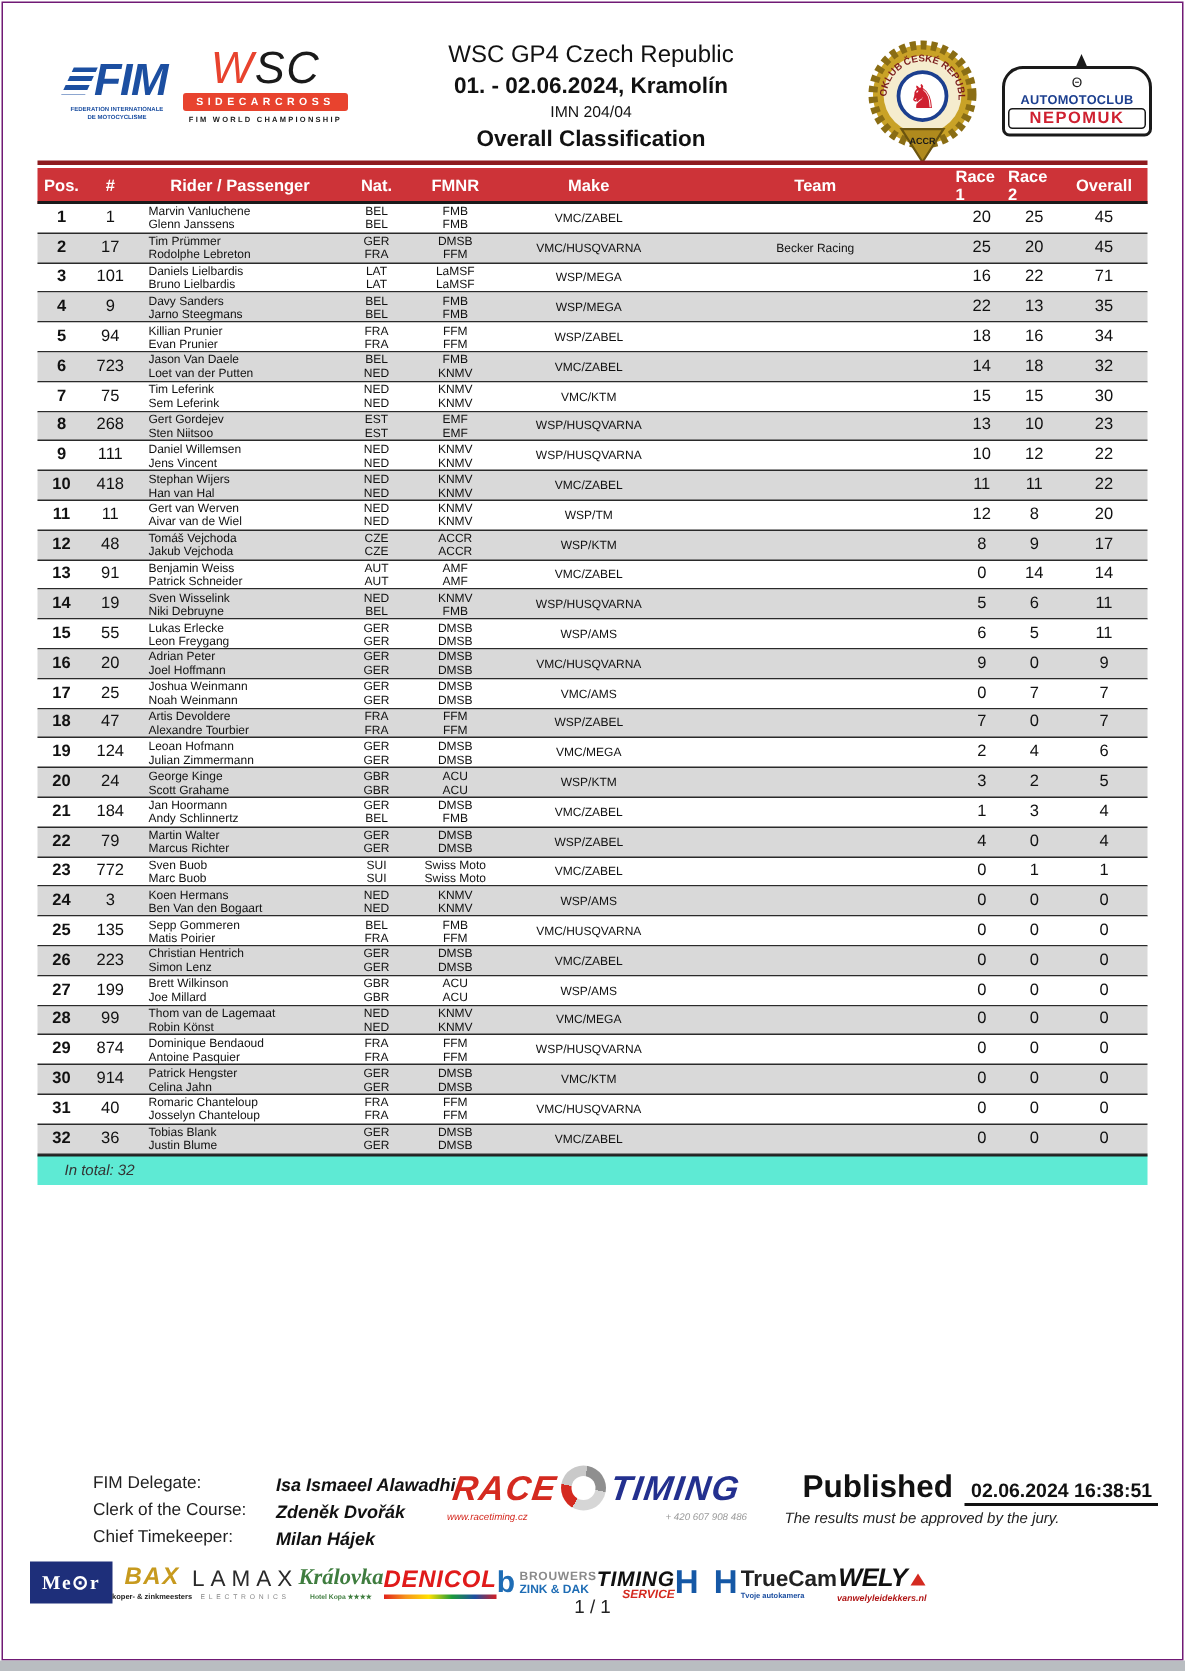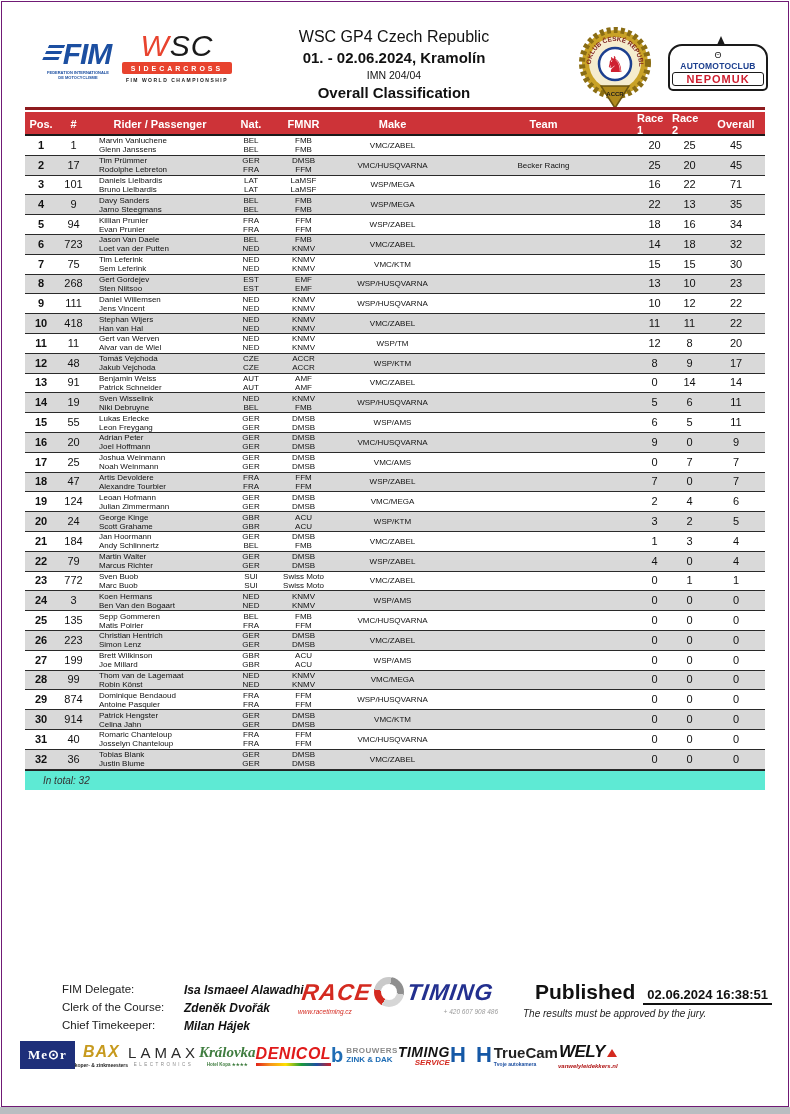--- a/index.html
+++ b/index.html
@@ -939,15 +939,16 @@
         </div>
       </div>
       <div class="sponsor s10">
         <div>
           <div class="sp-name">WELY</div>
           <div class="sp-sub">vanwelyleidekkers.nl</div>
         </div>
       </div>
     </div>
 
+  <div class="pagenum">1 / 1</div>
 
 </div>
 <div class="bottom-strip"></div>
 
 </body></html>

